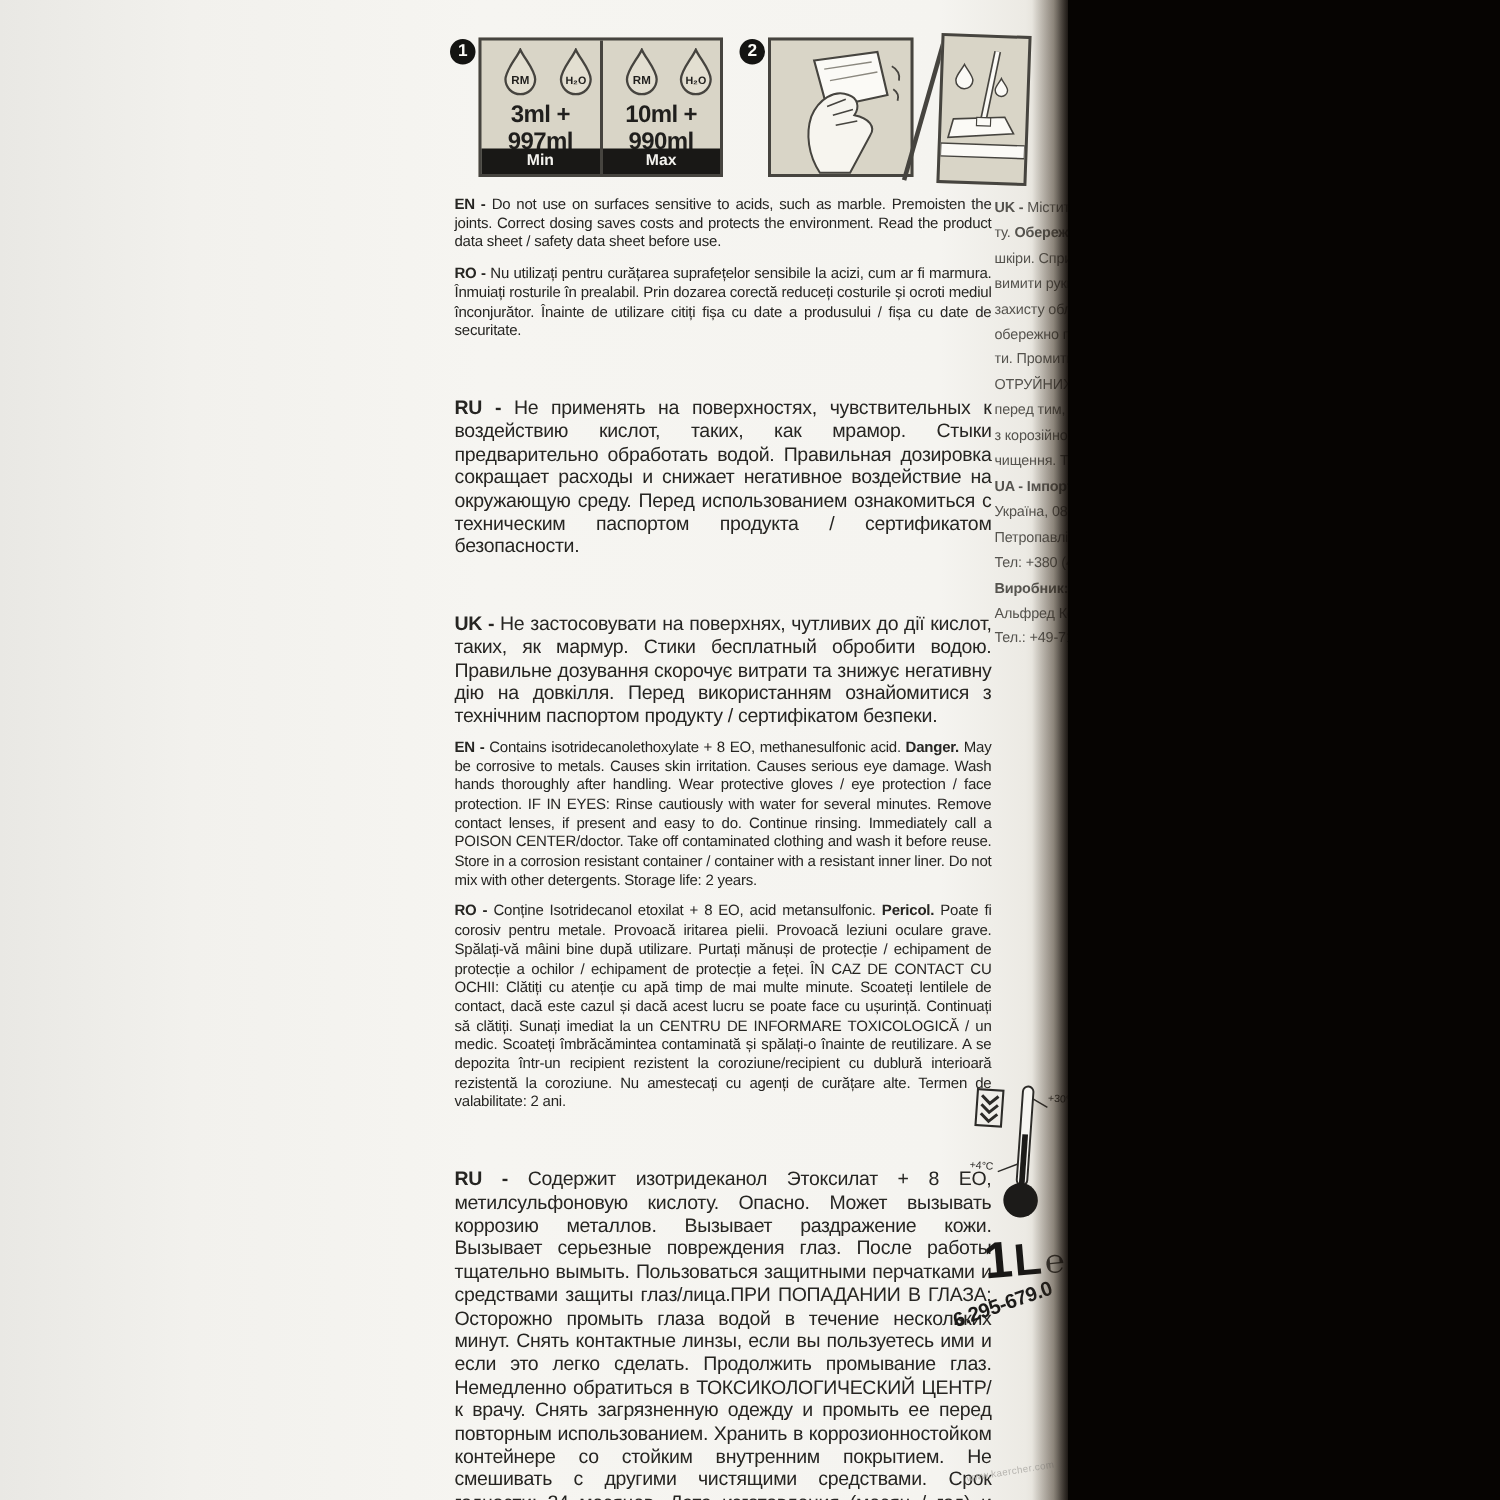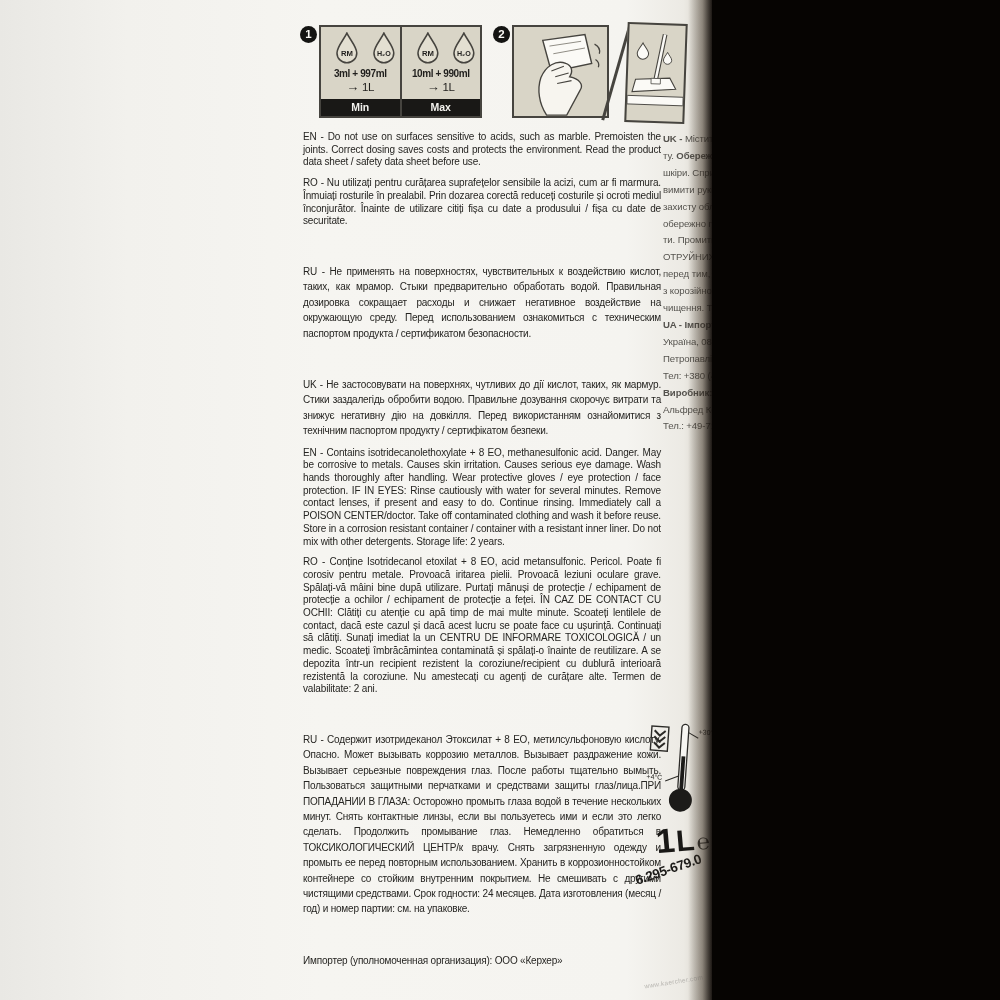--- a/index.html
+++ b/index.html
@@ -14,37 +14,37 @@
   
   .badge{position:absolute;width:17px;height:17px;border-radius:50%;background:#141412;color:#fbfaf6;
     font-size:11.5px;font-weight:bold;text-align:center;line-height:17px;}
   #badge1{left:300px;top:26px;}
   #badge2{left:493px;top:26px;}
   .panel{position:absolute;background:#d9d5c7;border:2px solid #46443f;box-sizing:border-box;}
   #dose-panel{left:319px;top:25px;width:163px;height:93px;display:flex;}
   .dose-half{flex:1;position:relative;padding-top:5px;}
   .dose-half.first{border-right:2px solid #46443f;}
   .drops{display:flex;justify-content:center;align-items:flex-end;gap:5px;height:33px;padding-left:10px;}
-  .formula{text-align:center;font-weight:bold;font-size:10px;letter-spacing:-0.4px;margin-top:3px;color:#201f1d;}
+  .formula{text-align:center;font-weight:bold;font-size:16px;letter-spacing:-0.4px;margin-top:3px;color:#201f1d;}
   .arrowline{text-align:center;font-weight:normal;font-size:11.5px;letter-spacing:-0.3px;color:#201f1d;}
   .arrow-glyph{font-size:13px;}
   .caption-bar{position:absolute;bottom:0;left:0;right:0;height:17px;background:#191816;color:#f3f2ee;
     font-size:10.5px;font-weight:bold;text-align:center;line-height:17px;}
   #hand-panel{left:512px;top:25px;width:97px;height:93px;}
   .slash{position:absolute;left:615px;top:22px;width:3px;height:100px;background:#46443f;transform:rotate(16deg);}
   #mop-panel{left:626px;top:23px;width:60px;height:100px;transform:rotate(2deg);}
   .panel svg{display:block;width:100%;height:100%;}
 
   
   .main-text{position:absolute;left:303px;top:131px;width:358px;color:#262522;}
   .para{margin:0 0 8px 0;text-align:justify;}
   .para.sm{font-size:10px;line-height:12.7px;letter-spacing:-0.15px;}
-  .para.lg{font-size:10px;line-height:15.4px;letter-spacing:-0.2px;margin-top:36px;}
+  .para.lg{font-size:13px;line-height:15.4px;letter-spacing:-0.2px;margin-top:36px;}
   .para.tight{margin-bottom:1px;}
-  .para .b{font-weight:normal;}
+  .para .b{font-weight:bold;}
 
   
   .right-column{position:absolute;left:663px;top:131px;width:50px;overflow:hidden;color:#55534e;}
   .rline{font-size:9.6px;line-height:16.9px;white-space:nowrap;letter-spacing:-0.1px;}
   .rline .b{font-weight:bold;}
 
   
   #storage-icons{position:absolute;left:646px;top:720px;width:66px;height:100px;transform:rotate(4deg);}
   #volume{position:absolute;left:656px;top:820px;transform:rotate(-5deg);color:#191816;white-space:nowrap;}
   #volume .vol-num{font-size:34px;font-weight:bold;letter-spacing:-2px;}
@@ -119,21 +119,21 @@
         <path d="M10 59 L54 56 L62 70 L6 75 Z" fill="#fbfaf6" stroke="#46443f" stroke-width="1.4"></path>
         <rect x="30" y="57" width="12" height="7" fill="#fbfaf6" stroke="#46443f" stroke-width="1"></rect>
         <rect x="0" y="80" width="72" height="11" fill="#fbfaf6" stroke="#46443f" stroke-width="1.2"></rect>
       </svg>
     </div>
 
     <div class="main-text">
         <p class="para sm"><span class="b">EN - </span><span>Do not use on surfaces sensitive to acids, such as marble. Premoisten the joints. Correct dosing saves costs and protects the environment. Read the product data sheet / safety data sheet before use.</span></p>
         <p class="para sm"><span class="b">RO - </span><span>Nu utilizați pentru curățarea suprafețelor sensibile la acizi, cum ar fi marmura. Înmuiați rosturile în prealabil. Prin dozarea corectă reduceți costurile și ocroti mediul înconjurător. Înainte de utilizare citiți fișa cu date a produsului / fișa cu date de securitate.</span></p>
         <p class="para lg"><span class="b">RU - </span><span>Не применять на поверхностях, чувствительных к воздействию кислот, таких, как мрамор. Стыки предварительно обработать водой. Правильная дозировка сокращает расходы и снижает негативное воздействие на окружающую среду. Перед использованием ознакомиться с техническим паспортом продукта / сертификатом безопасности.</span></p>
-        <p class="para lg"><span class="b">UK - </span><span>Не застосовувати на поверхнях, чутливих до дії кислот, таких, як мармур. Стики заздалегідь обробити водою. Правильне дозування скорочує витрати та знижує негативну дію на довкілля. Перед використанням ознайомитися з технічним паспортом продукту / сертифікатом безпеки.</span></p>
+        <p class="para lg"><span class="b">UK - </span><span>Не застосовувати на поверхнях, чутливих до дії кислот, таких, як мармур. Стики бесплатный обробити водою. Правильне дозування скорочує витрати та знижує негативну дію на довкілля. Перед використанням ознайомитися з технічним паспортом продукту / сертифікатом безпеки.</span></p>
         <p class="para sm"><span class="b">EN - </span><span>Contains isotridecanolethoxylate + 8 EO, methanesulfonic acid. </span><span class="b">Danger.</span><span> May be corrosive to metals. Causes skin irritation. Causes serious eye damage. Wash hands thoroughly after handling. Wear protective gloves / eye protection / face protection. IF IN EYES: Rinse cautiously with water for several minutes. Remove contact lenses, if present and easy to do. Continue rinsing. Immediately call a POISON CENTER/doctor. Take off contaminated clothing and wash it before reuse. Store in a corrosion resistant container / container with a resistant inner liner. Do not mix with other detergents. Storage life: 2 years.</span></p>
         <p class="para sm tight"><span class="b">RO - </span><span>Conține Isotridecanol etoxilat + 8 EO, acid metansulfonic. </span><span class="b">Pericol.</span><span> Poate fi corosiv pentru metale. Provoacă iritarea pielii. Provoacă leziuni oculare grave. Spălați-vă mâini bine după utilizare. Purtați mănuși de protecție / echipament de protecție a ochilor / echipament de protecție a feței. ÎN CAZ DE CONTACT CU OCHII: Clătiți cu atenție cu apă timp de mai multe minute. Scoateți lentilele de contact, dacă este cazul și dacă acest lucru se poate face cu ușurință. Continuați să clătiți. Sunați imediat la un CENTRU DE INFORMARE TOXICOLOGICĂ / un medic. Scoateți îmbrăcămintea contaminată și spălați-o înainte de reutilizare. A se depozita într-un recipient rezistent la coroziune/recipient cu dublură interioară rezistentă la coroziune. Nu amestecați cu agenți de curățare alte. Termen de valabilitate: 2 ani.</span></p>
         <p class="para lg"><span class="b">RU - </span><span>Содержит изотридеканол Этоксилат + 8 ЕО, метилсульфоновую кислоту. Опасно. Может вызывать коррозию металлов. Вызывает раздражение кожи. Вызывает серьезные повреждения глаз. После работы тщательно вымыть. Пользоваться защитными перчатками и средствами защиты глаз/лица.ПРИ ПОПАДАНИИ В ГЛАЗА: Осторожно промыть глаза водой в течение нескольких минут. Снять контактные линзы, если вы пользуетесь ими и если это легко сделать. Продолжить промывание глаз. Немедленно обратиться в ТОКСИКОЛОГИЧЕСКИЙ ЦЕНТР/к врачу. Снять загрязненную одежду и промыть ее перед повторным использованием. Хранить в коррозионностойком контейнере со стойким внутренним покрытием. Не смешивать с другими чистящими средствами. Срок годности: 24 месяцев. Дата изготовления (месяц / год) и номер партии: см. на упаковке.</span></p>
         <p class="para lg tight"><span class="b">Импортер (уполномоченная организация): ООО «Керхер»</span></p>
         <p class="para lg tight"><span class="b">Изготовитель: "Альфред Керхер СЕ &amp; Ко.КГ"</span></p>
         <p class="para lg tight"><span>ул. Альфред Керхер 28-40, Д-71364 г. Винненден, ФРГ.</span></p>
       </div>
 
     <div class="right-column">
         <div class="rline"><span class="b">UK - </span><span>Містить ізотрид</span></div>

